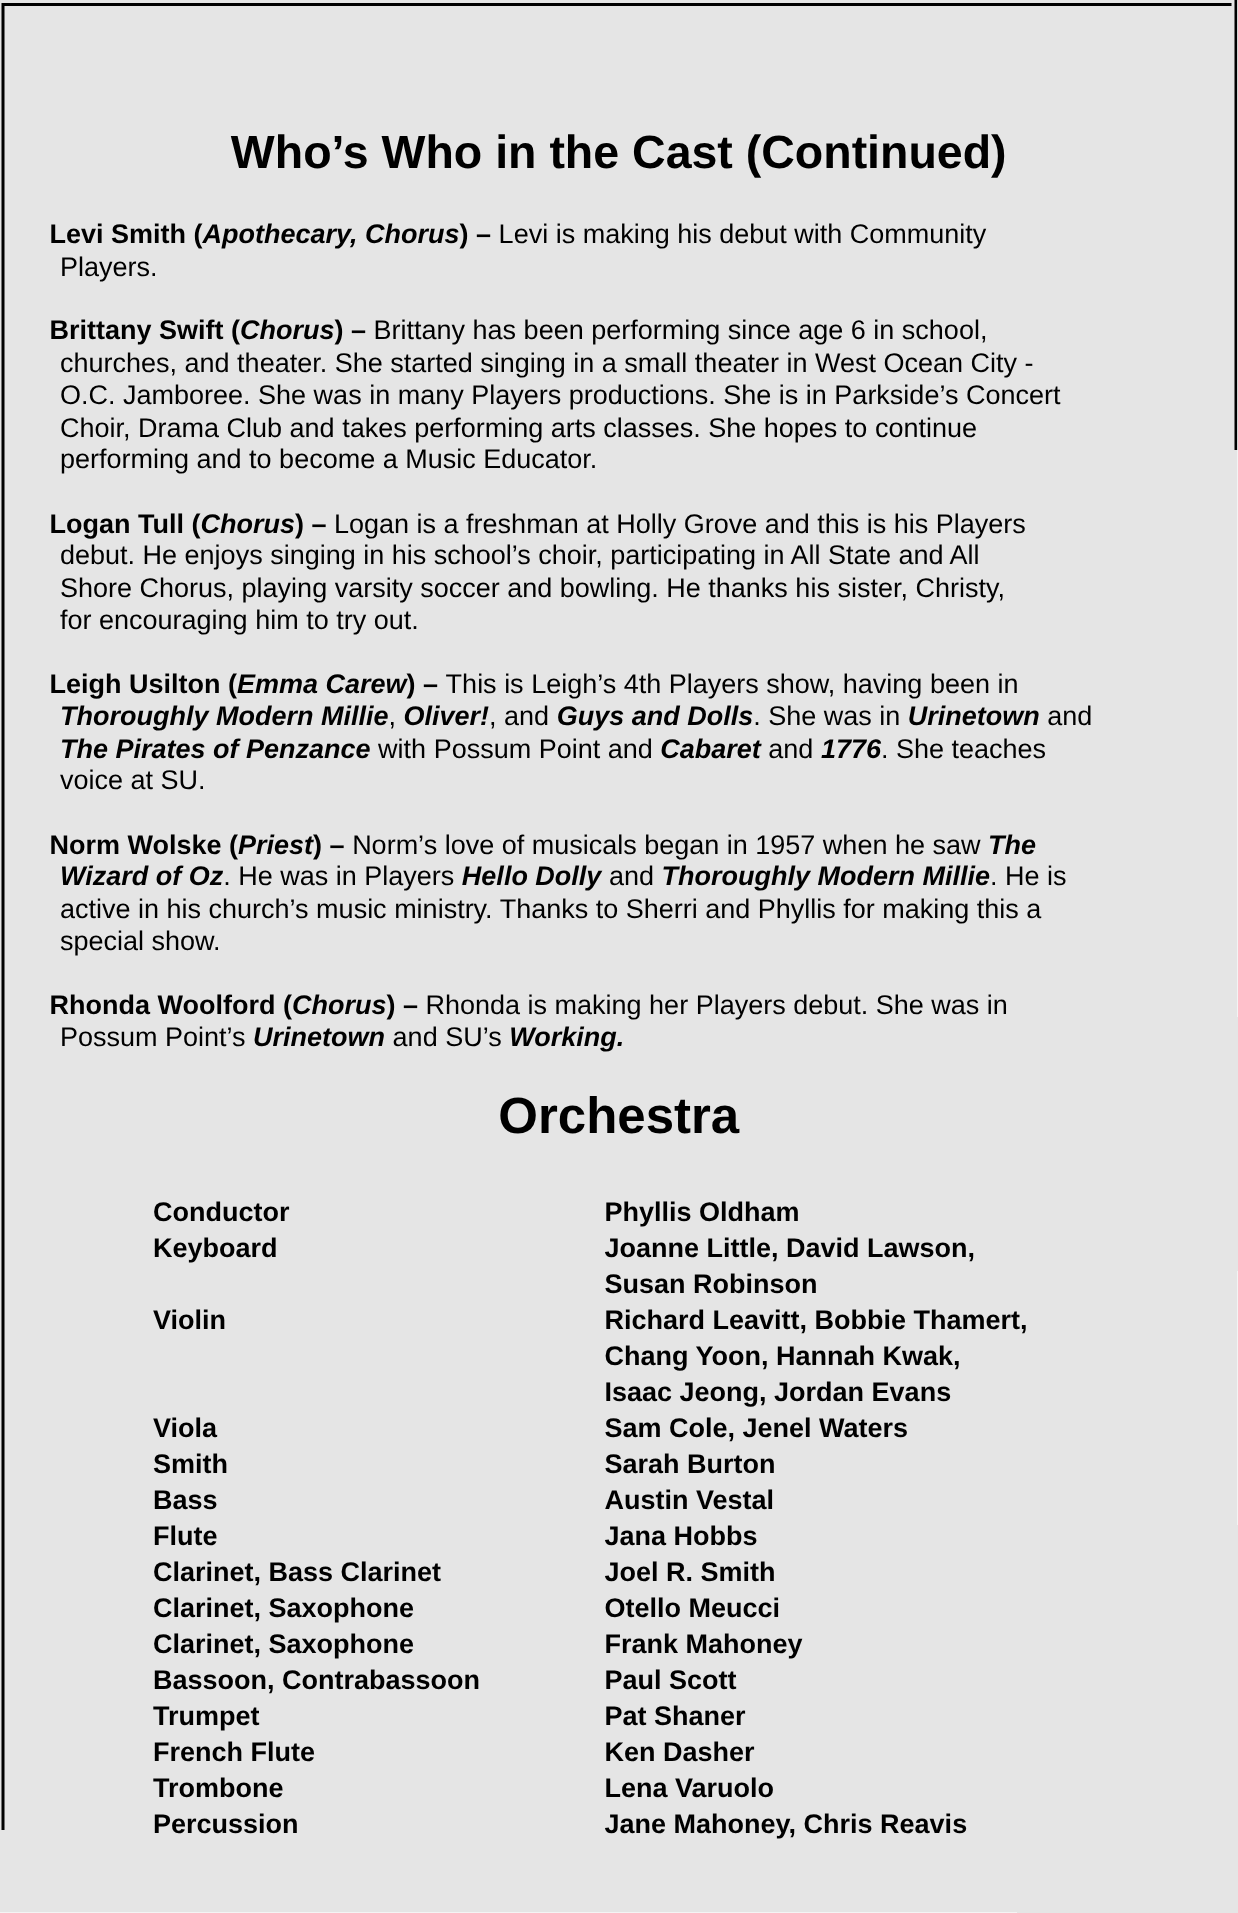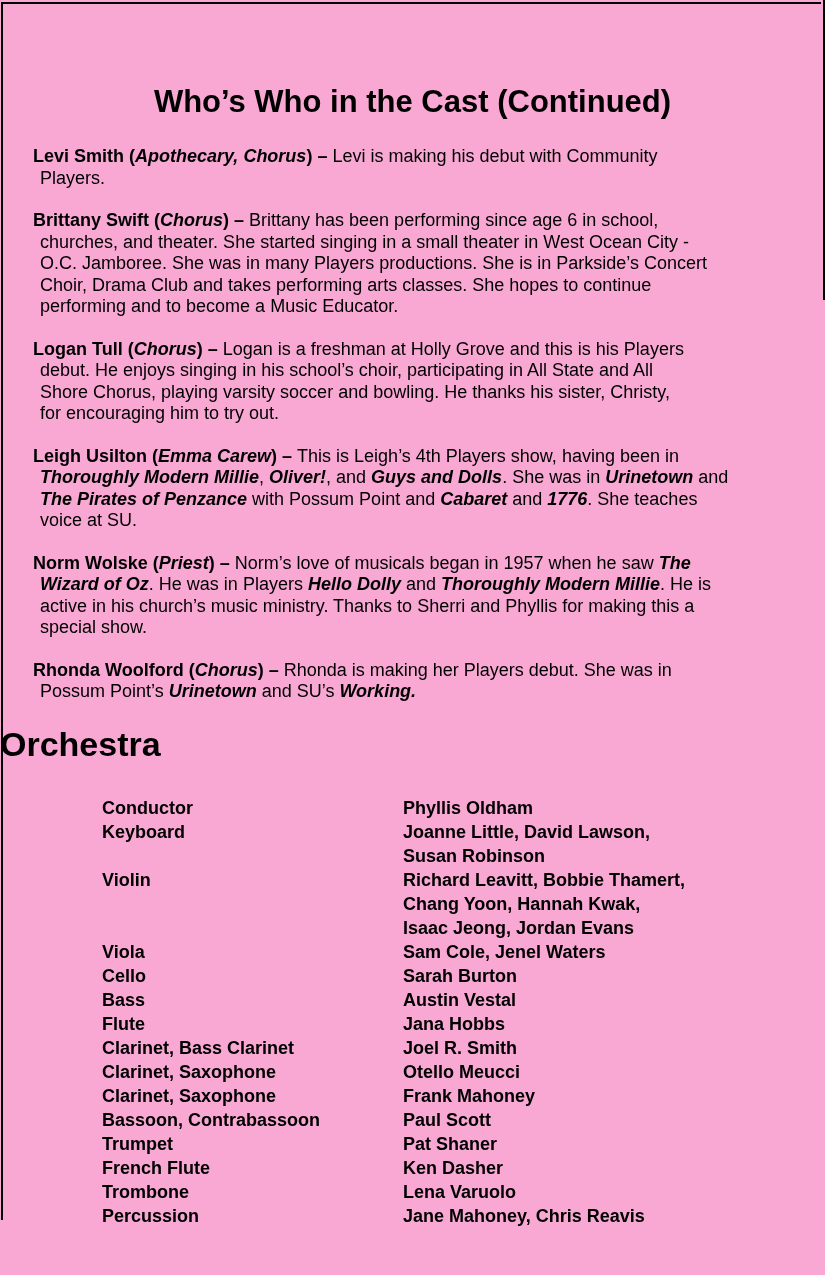--- a/index.html
+++ b/index.html
@@ -1,20 +1,20 @@
 <!DOCTYPE html>
 <html><head>
 <meta charset="utf-8">
 <style>
   html, body { margin: 0; padding: 0; background: #ffffff; }
   .page {
     position: relative;
     width: 825px;
     height: 1275px;
-    background: #f9a8d4;
+    background: #e5e5e5;
     color: #000000;
     font-family: "Liberation Sans", sans-serif;
     overflow: hidden;
   }
   
   .border-top   { position: absolute; top: 2px;  left: 2px;  width: 819px; height: 2px; background: #000; }
   .border-left  { position: absolute; top: 2px;  left: 1px;  width: 2px;  height: 1218px; background: #000; }
   .border-right { position: absolute; top: 0;    right: 0;   width: 2px;  height: 300px;  background: #000; }
 
   .title {
@@ -36,20 +36,21 @@
     line-height: 21.5px;
     white-space: pre-wrap;
   }
   .s-b  { font-weight: bold; }
   .s-bi { font-weight: bold; font-style: italic; }
   .s-i  { font-style: italic; font-weight: bold; }
   .s-n  { font-weight: normal; font-style: normal; }
 
   .orchestra-heading {
     margin: 14px 0 0 0;
+    text-align: center;
     font-size: 34px;
     font-weight: bold;
     line-height: 40px;
   }
 
   .orchestra { margin-top: 32px; font-weight: bold; }
   .orch-row {
     display: flex;
     padding-left: 102px;
     font-size: 18px;
@@ -108,21 +109,21 @@
         <div class="orch-instrument">Violin</div>
         <div class="orch-names">Richard Leavitt, Bobbie Thamert,
 Chang Yoon, Hannah Kwak,
 Isaac Jeong, Jordan Evans</div>
       </div>
       <div class="orch-row">
         <div class="orch-instrument">Viola</div>
         <div class="orch-names">Sam Cole, Jenel Waters</div>
       </div>
       <div class="orch-row">
-        <div class="orch-instrument">Cello</div>
+        <div class="orch-instrument">Smith</div>
         <div class="orch-names">Sarah Burton</div>
       </div>
       <div class="orch-row">
         <div class="orch-instrument">Bass</div>
         <div class="orch-names">Austin Vestal</div>
       </div>
       <div class="orch-row">
         <div class="orch-instrument">Flute</div>
         <div class="orch-names">Jana Hobbs</div>
       </div>

